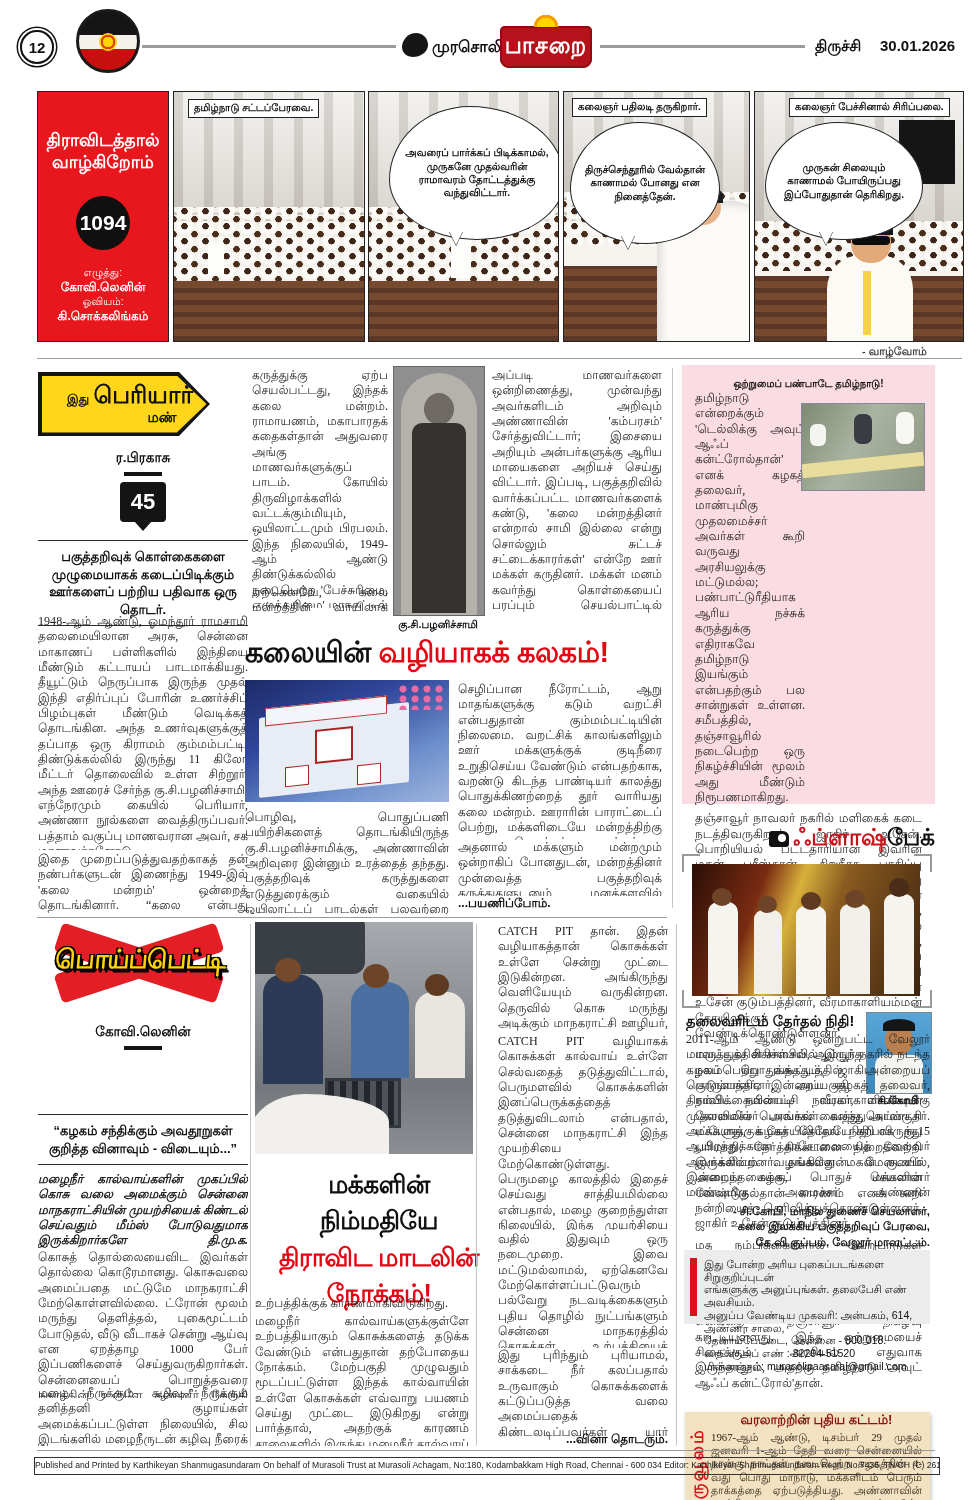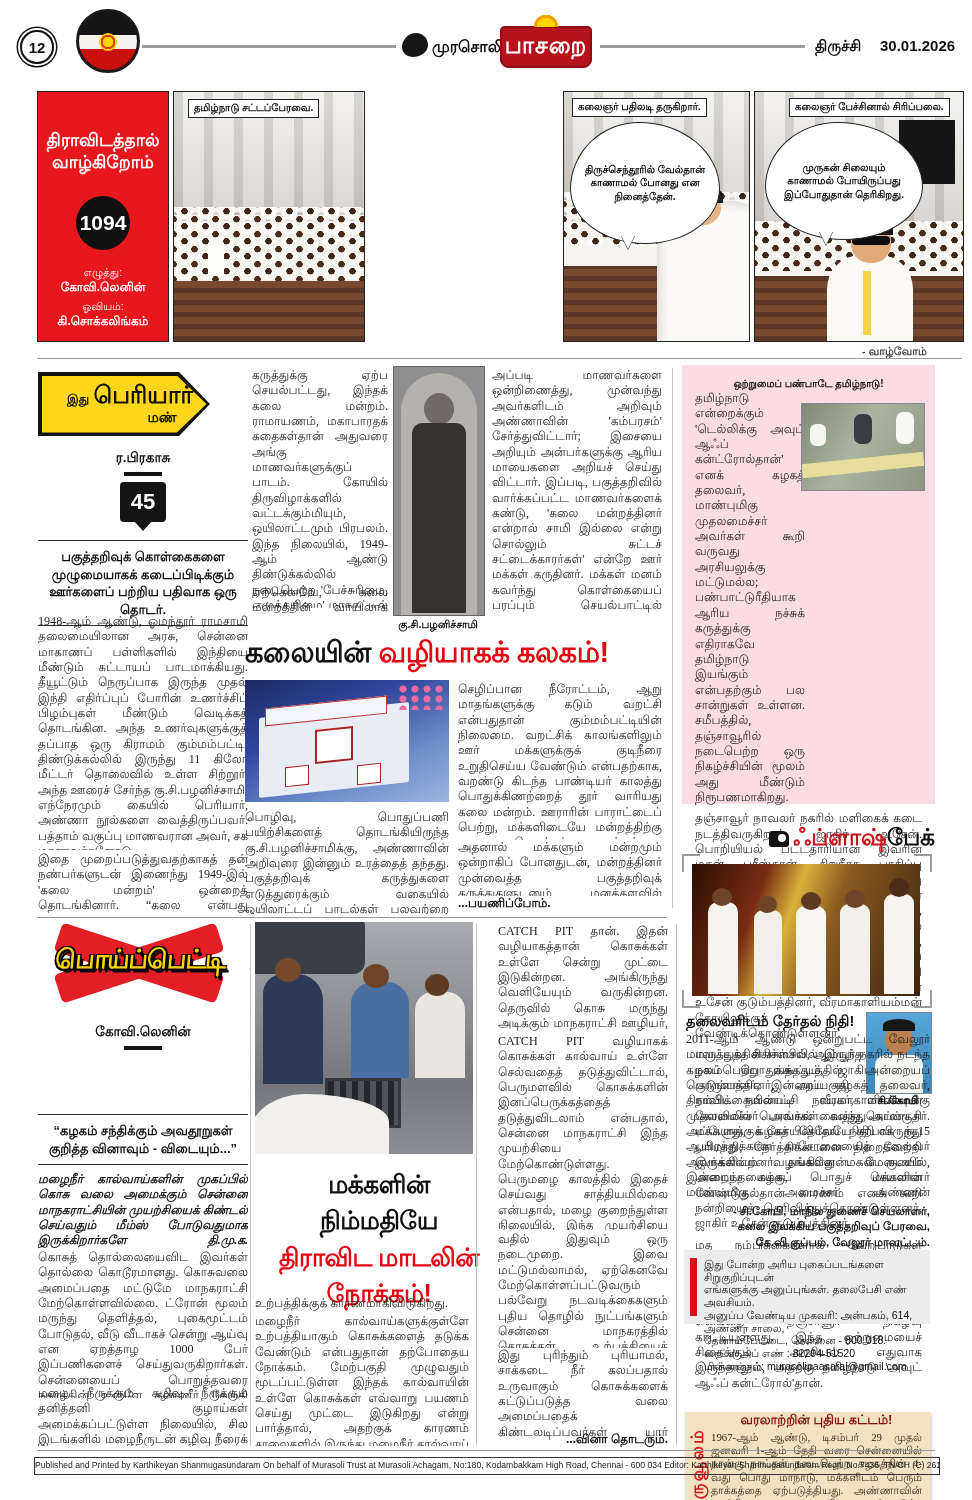--- a/index.html
+++ b/index.html
@@ -99,32 +99,39 @@
   <div class="hrule" style="left:600px;top:45px;width:205px;height:3px"></div>
 
   <div class="abs b" style="left:815px;top:37px;font-size:15px">திருச்சி</div>
   <div class="abs b" style="left:880px;top:37px;font-size:15px">30.01.2026</div>
 
   <div class="panel redpanel" style="left:37px;width:130px">
     <div class="ctr b" style="margin-top:38px;font-size:17.5px;line-height:1.25;padding:0 4px">திராவிடத்தால் வாழ்கிறோம்</div>
     <div class="epcirc" style="width:54px;height:54px;margin:22px auto 0">1094</div>
     <div class="ctr" style="margin-top:16px;font-size:10.5px">எழுத்து:</div>
     <div class="ctr b" style="font-size:12px">கோவி.லெனின்</div>
-    <div class="ctr" style="margin-top:5px;font-size:10.5px">ஓவியம்:</div>
+    <div class="ctr" style="font-size:10.5px">ஓவியம்:</div>
     <div class="ctr b" style="font-size:12px">கி.சொக்கலிங்கம்</div>
   </div>
 
   <div class="panel" style="left:173px;width:190px">
     <div class="walls"></div>
     <div class="crowd"></div>
     <div class="bench"></div>
     <div class="caption" style="left:14px;top:7px">தமிழ்நாடு சட்டப்பேரவை.</div>
     <div class="figman" style="left:34px;top:150px;width:16px;height:34px;background:#fdfdfb;border-radius:6px 6px 0 0"></div>
   </div>
 
+  <div class="panel" style="left:368px;width:189px">
+    <div class="walls"></div>
+    <div class="crowd"></div>
+    <div class="bench"></div>
+    <div class="bubble" style="left:20px;top:14px;width:150px;height:112px">அவரைப் பார்க்கப் பிடிக்காமல், முருகனே முதல்வரின் ராமாவரம் தோட்டத்துக்கு வந்துவிட்டார்.</div>
+    <div class="figman" style="left:82px;top:142px;width:20px;height:44px;background:#fdfdfb;border-radius:7px 7px 0 0"></div>
+  </div>
 
   <div class="panel" style="left:563px;width:185px">
     <div class="walls"></div>
     <div class="crowd" style="top:40%;height:22%"></div>
     <div class="bench" style="height:30%"></div>
     <div class="caption" style="left:8px;top:6px">கலைஞர் பதிலடி தருகிறார்.</div>
     <div class="bubble" style="left:6px;top:30px;width:124px;height:100px">திருச்செந்தூரில் வேல்தான் காணாமல் போனது என நினைத்தேன்.</div>
     <div class="figman" style="right:-18px;bottom:-10px;width:110px;height:150px;background:#fbfaf6;border-radius:42px 34px 0 0;box-shadow:inset 4px 4px 8px rgba(0,0,0,.12)"></div>
     <div class="figman" style="right:28px;bottom:116px;width:36px;height:34px;background:#e6b488;border-radius:50%"></div>
     <div class="figman" style="right:26px;bottom:138px;width:40px;height:16px;background:#1c1c1c;border-radius:50% 50% 0 0"></div>

